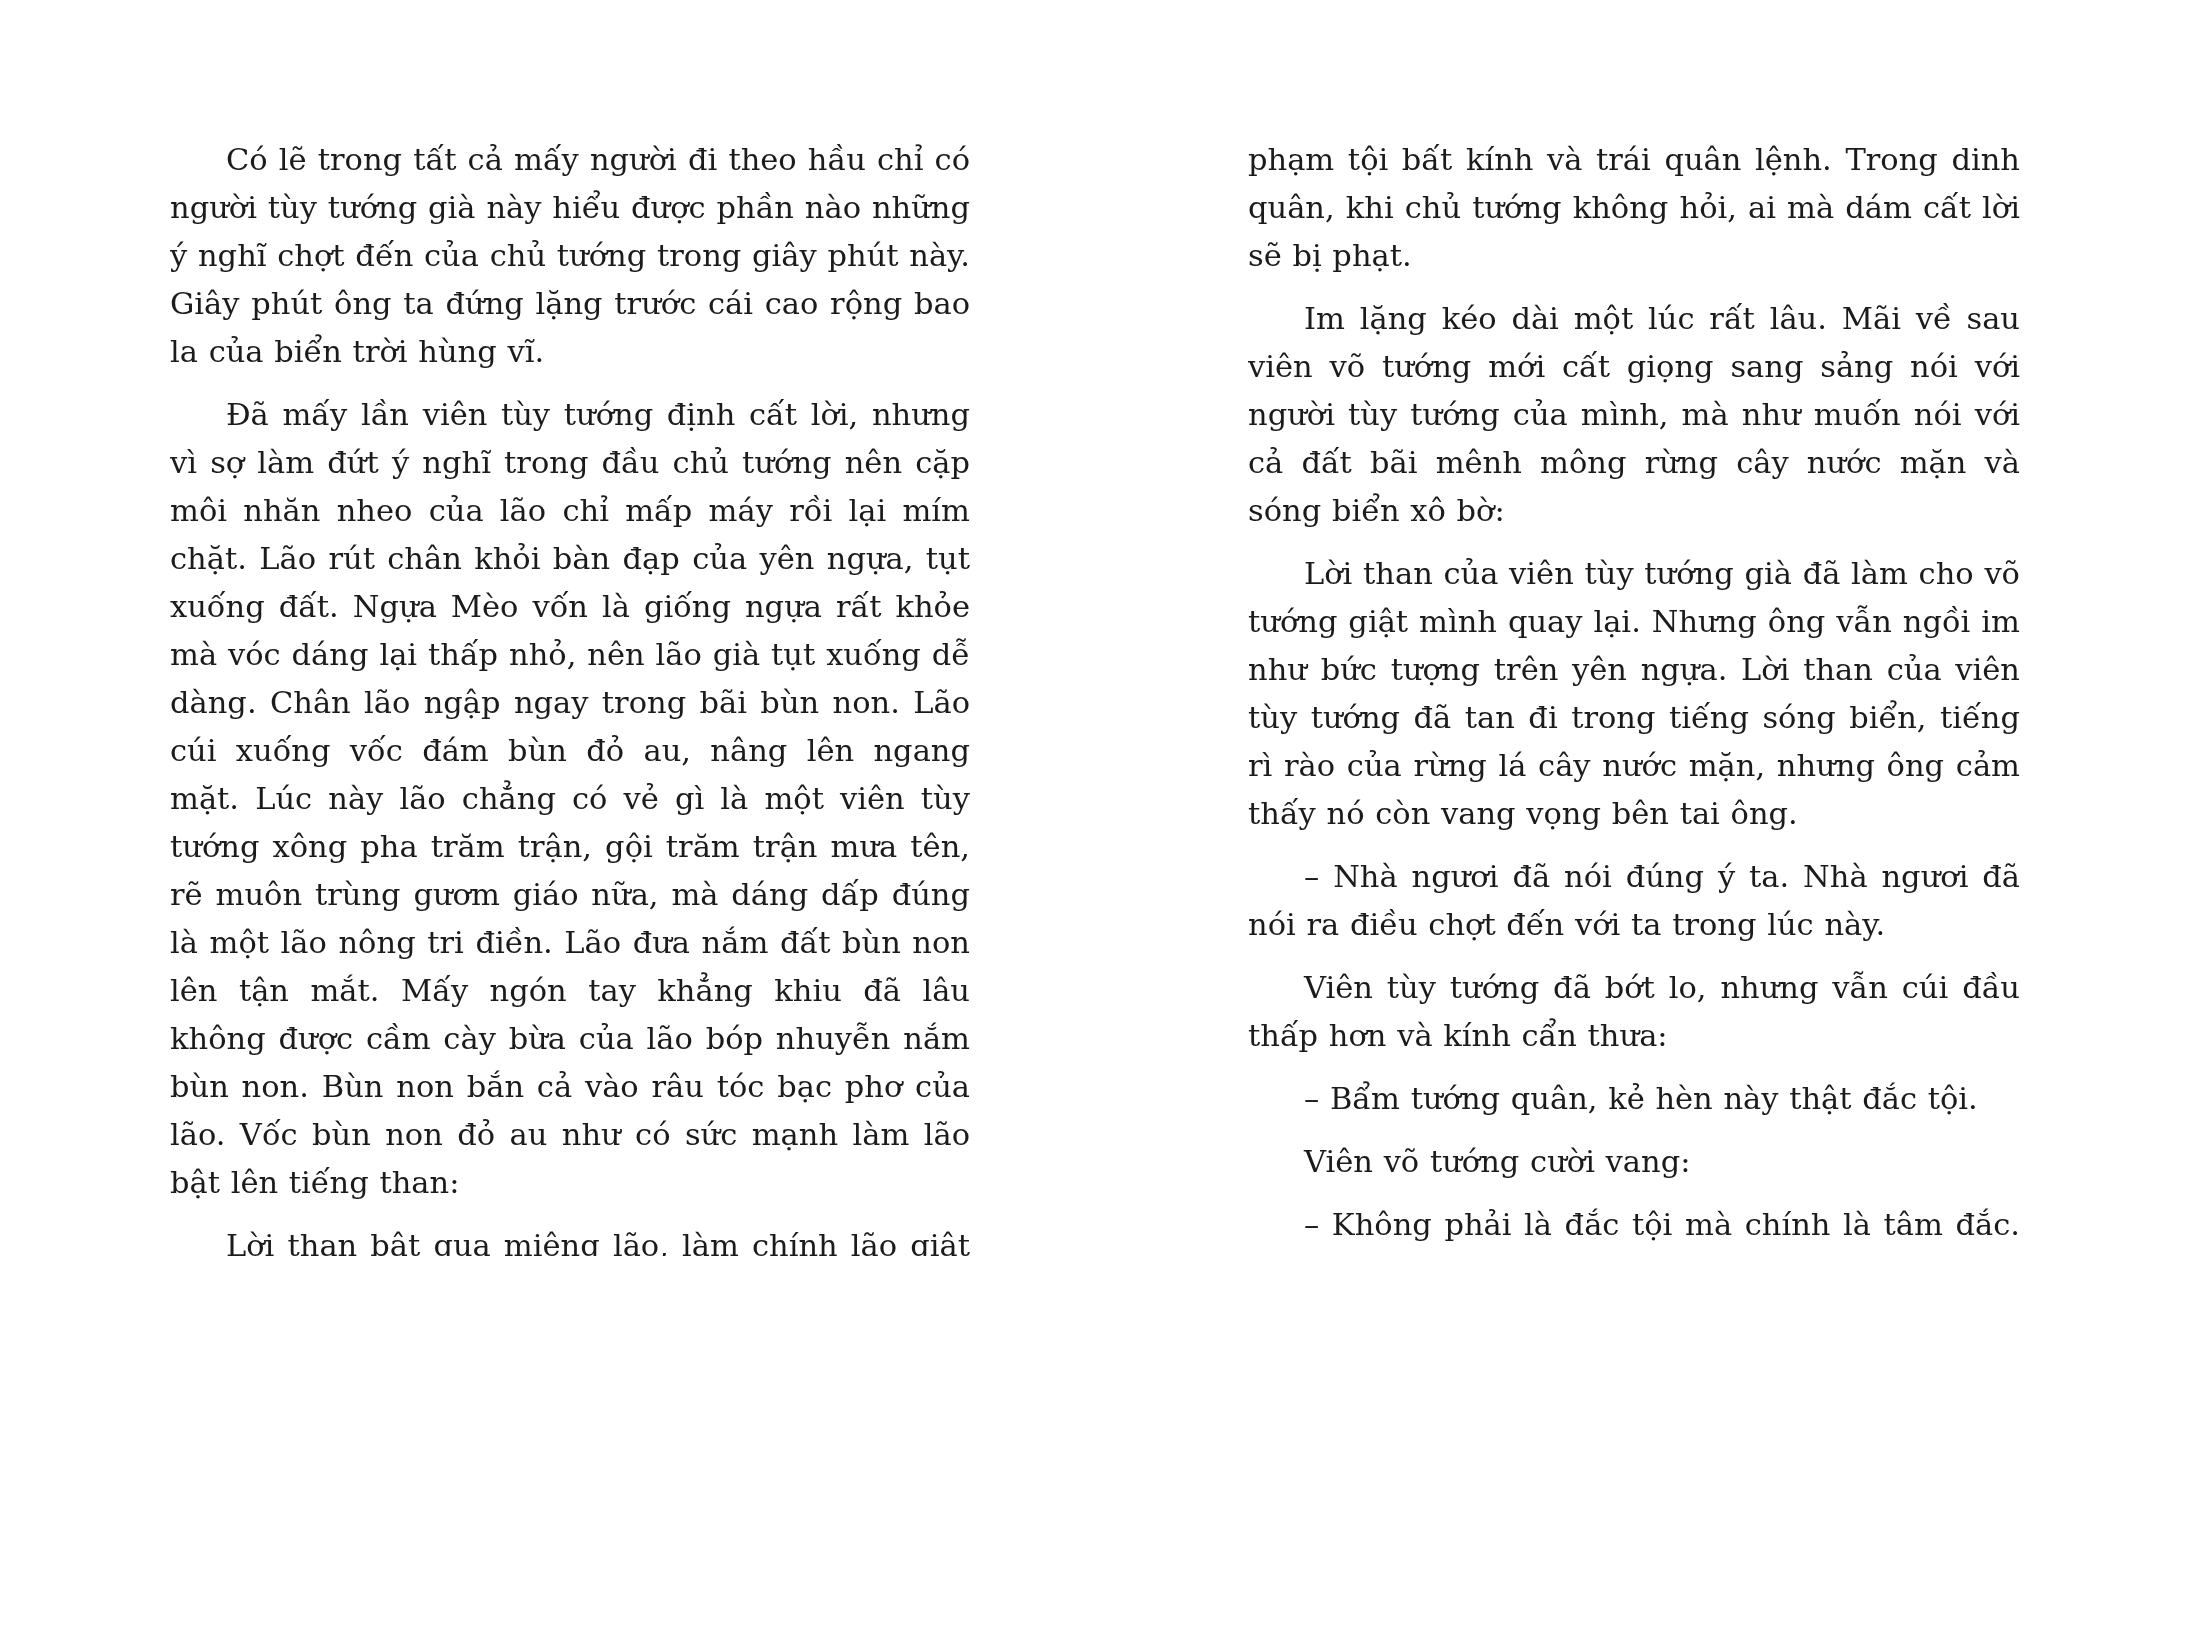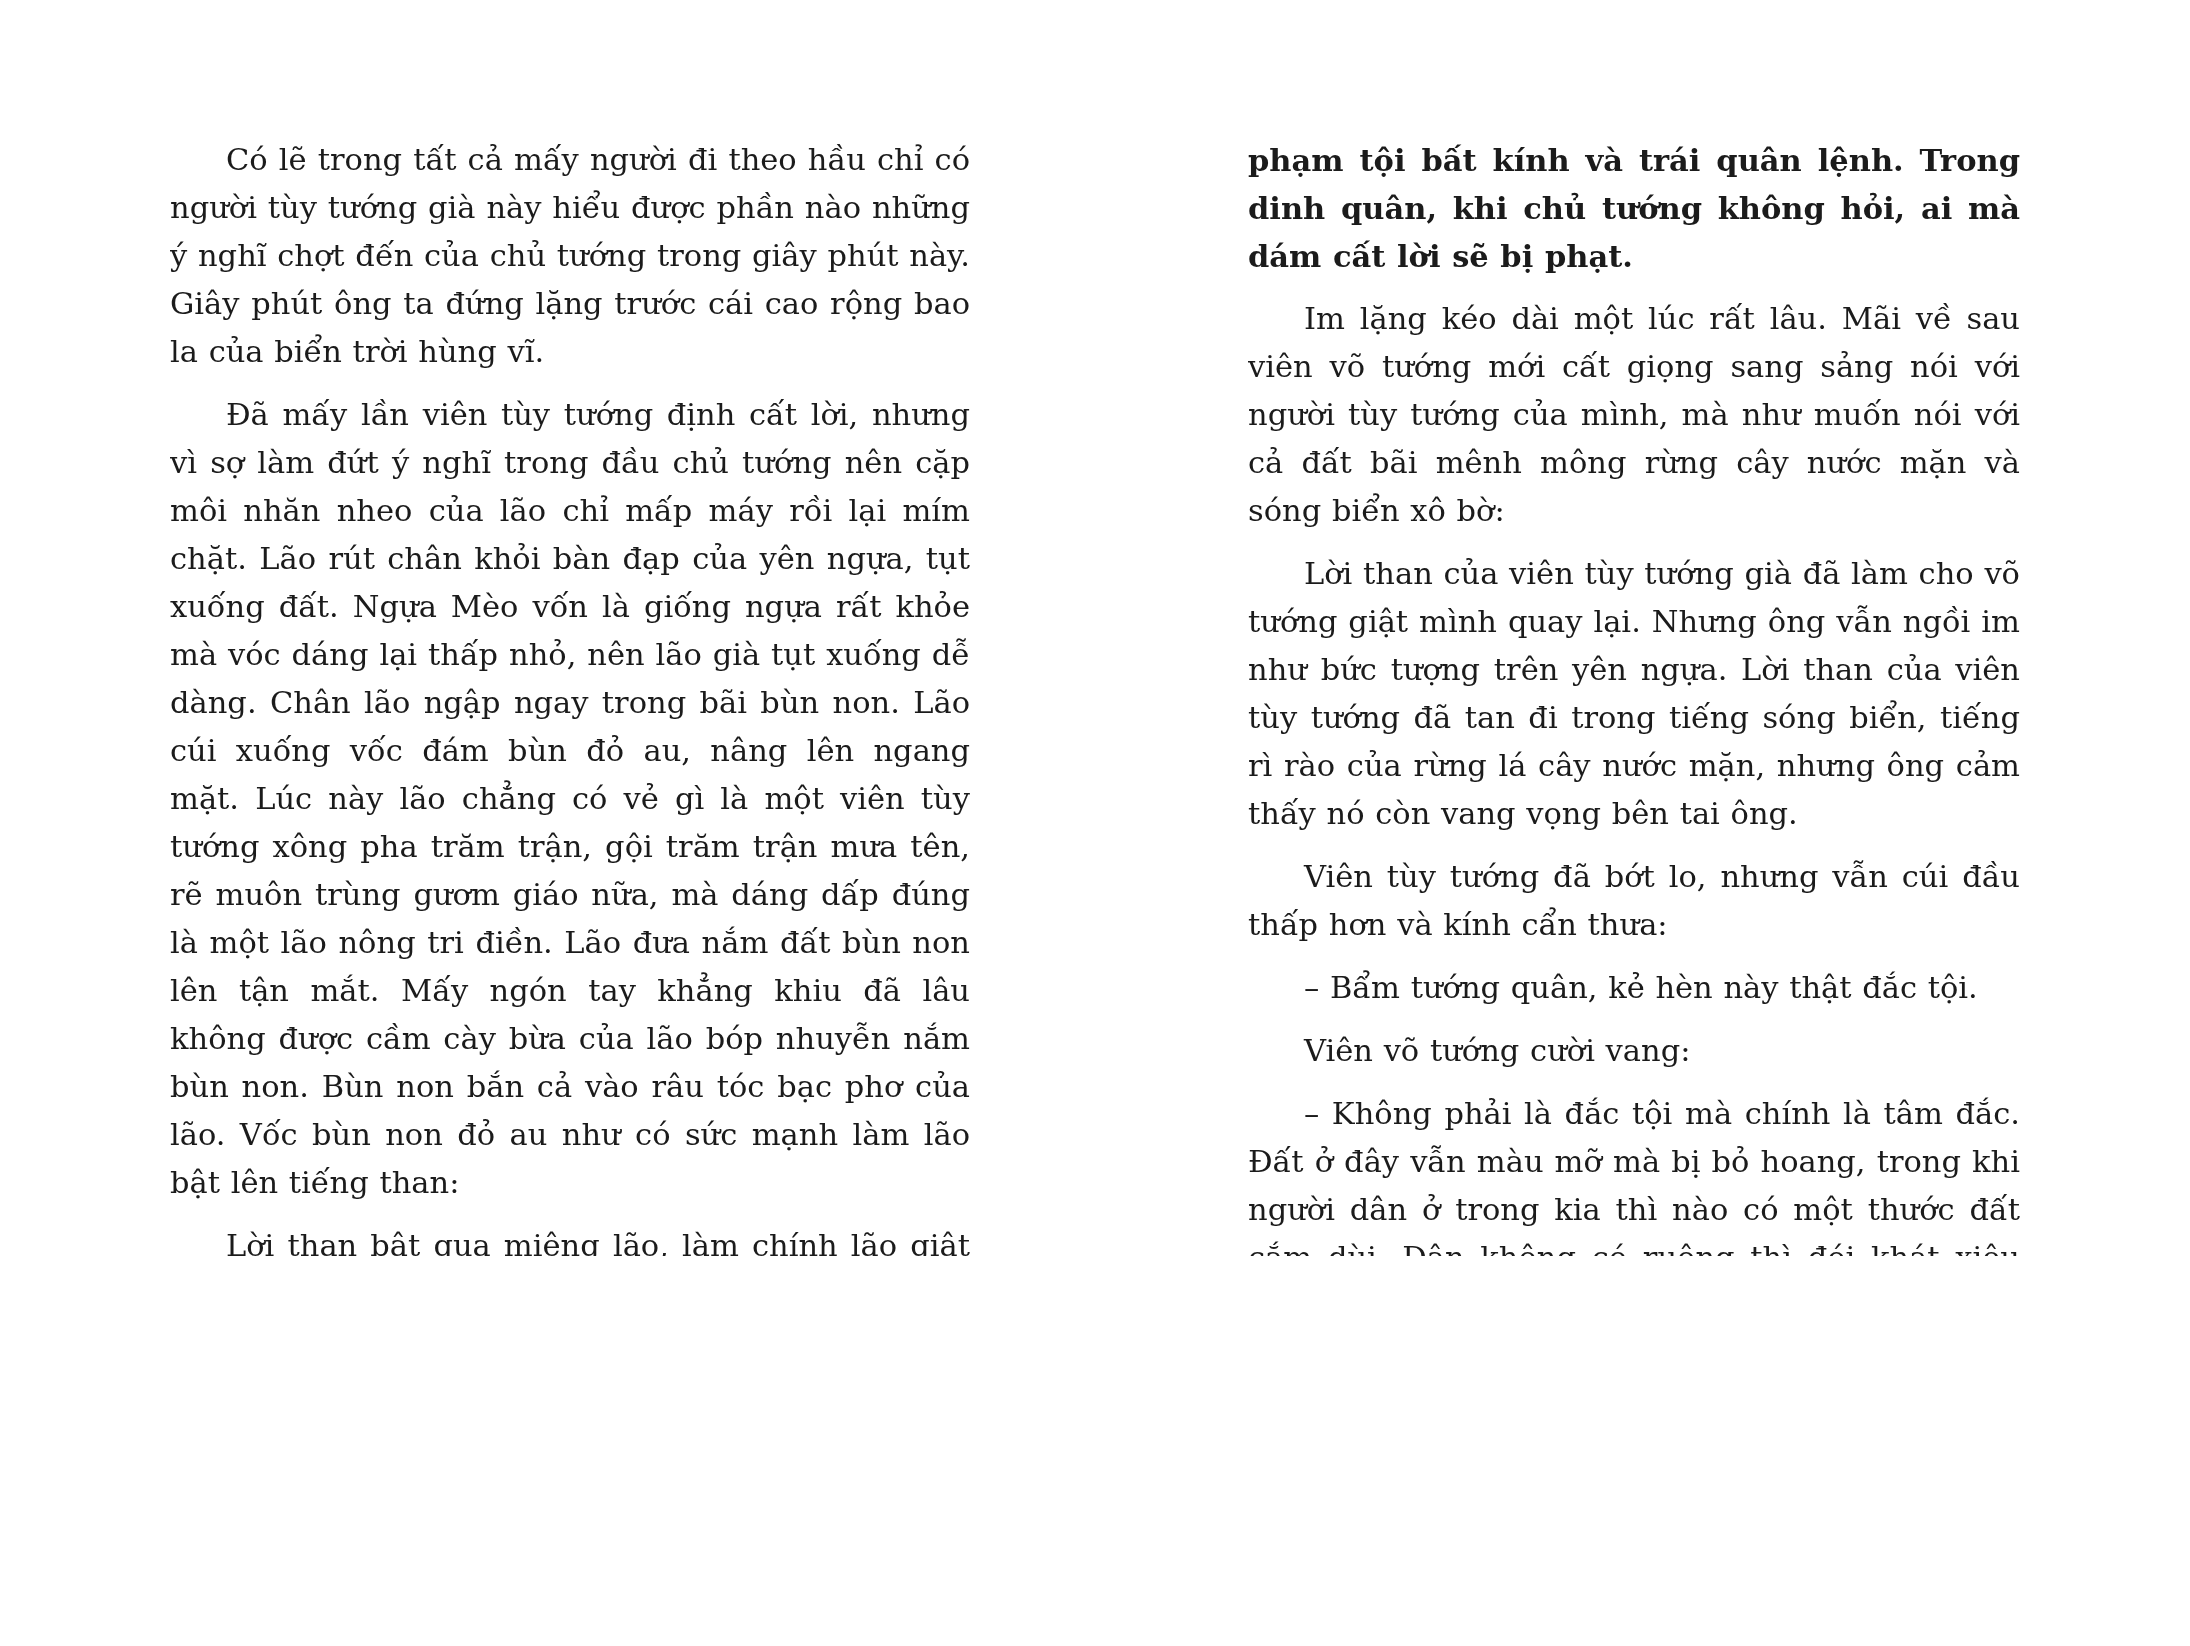--- a/index.html
+++ b/index.html
@@ -24,21 +24,21 @@
   .text-block { padding-top: 136px; }
 
   .text-block p {
     margin: 0 0 15px 0;
     font-size: 30.5px;
     line-height: 48px;
     text-align: justify;
     text-indent: 56px;
     word-spacing: 1px;
   }
-  .text-block p.no-indent { text-indent: 0; font-weight: bold; }
+  .text-block p.no-indent { text-indent: 0; }
 
   .page-number {
     position: absolute;
     top: 1510px;
     left: 0;
     width: 100%;
     font-size: 27px;
     letter-spacing: 1px;
     color: #1b1b1b;
   }
@@ -55,20 +55,21 @@
       <p>Lời than bật qua miệng lão, làm chính lão giật mình. Lão sợ sệt đưa mắt nhìn chủ tướng. Lão biết mình đã</p>
     </div>
     <div class="page-number">– 15 –</div>
   </div>
 
   <div class="page" id="page-right">
     <div class="text-block">
       <p class="no-indent">phạm tội bất kính và trái quân lệnh. Trong dinh quân, khi chủ tướng không hỏi, ai mà dám cất lời sẽ bị phạt.</p>
       <p>Im lặng kéo dài một lúc rất lâu. Mãi về sau viên võ tướng mới cất giọng sang sảng nói với người tùy tướng của mình, mà như muốn nói với cả đất bãi mênh mông rừng cây nước mặn và sóng biển xô bờ:</p>
       <p>Lời than của viên tùy tướng già đã làm cho võ tướng giật mình quay lại. Nhưng ông vẫn ngồi im như bức tượng trên yên ngựa. Lời than của viên tùy tướng đã tan đi trong tiếng sóng biển, tiếng rì rào của rừng lá cây nước mặn, nhưng ông cảm thấy nó còn vang vọng bên tai ông.</p>
+      <p>– Nhà ngươi đã nói đúng ý ta. Nhà ngươi đã nói ra điều chợt đến với ta trong lúc này.</p>
       <p>Viên tùy tướng đã bớt lo, nhưng vẫn cúi đầu thấp hơn và kính cẩn thưa:</p>
       <p>– Bẩm tướng quân, kẻ hèn này thật đắc tội.</p>
       <p>Viên võ tướng cười vang:</p>
       <p>– Không phải là đắc tội mà chính là tâm đắc. Đất ở đây vẫn màu mỡ mà bị bỏ hoang, trong khi người dân ở trong kia thì nào có một thước đất cắm dùi. Dân không có ruộng thì đói khát xiêu tán. Xiêu tán mà không kiếm được miếng ăn thì sinh ra làm loạn... Làm giặc chống triều đình... Ta là quan, là tham tán quân vụ Bắc thành...</p>
     </div>
   </div>
 
 </div>
 
 </body></html>

